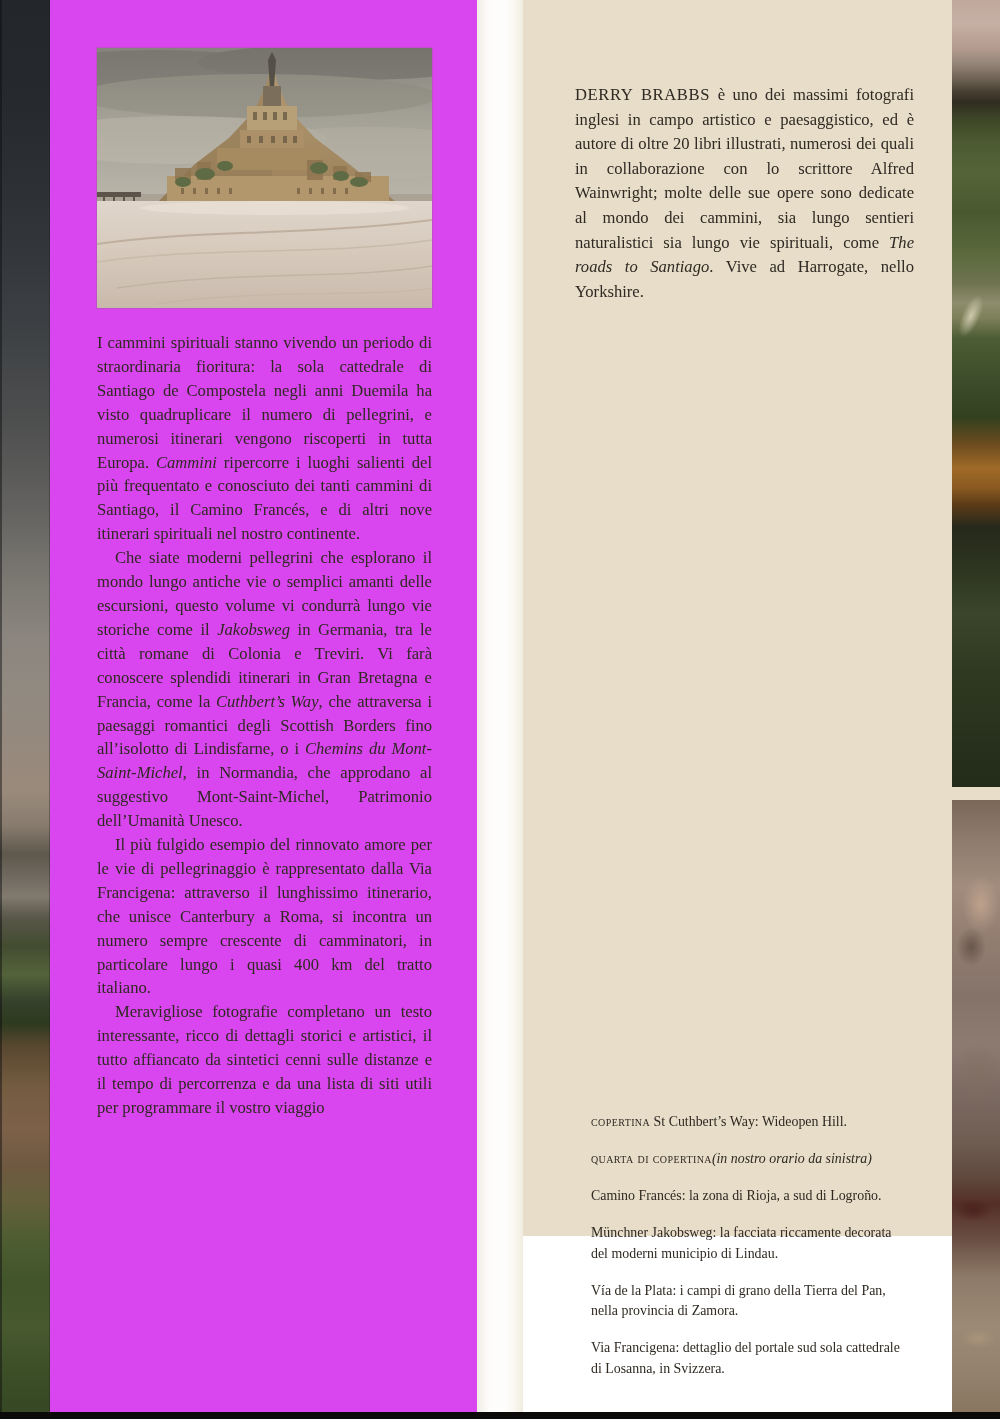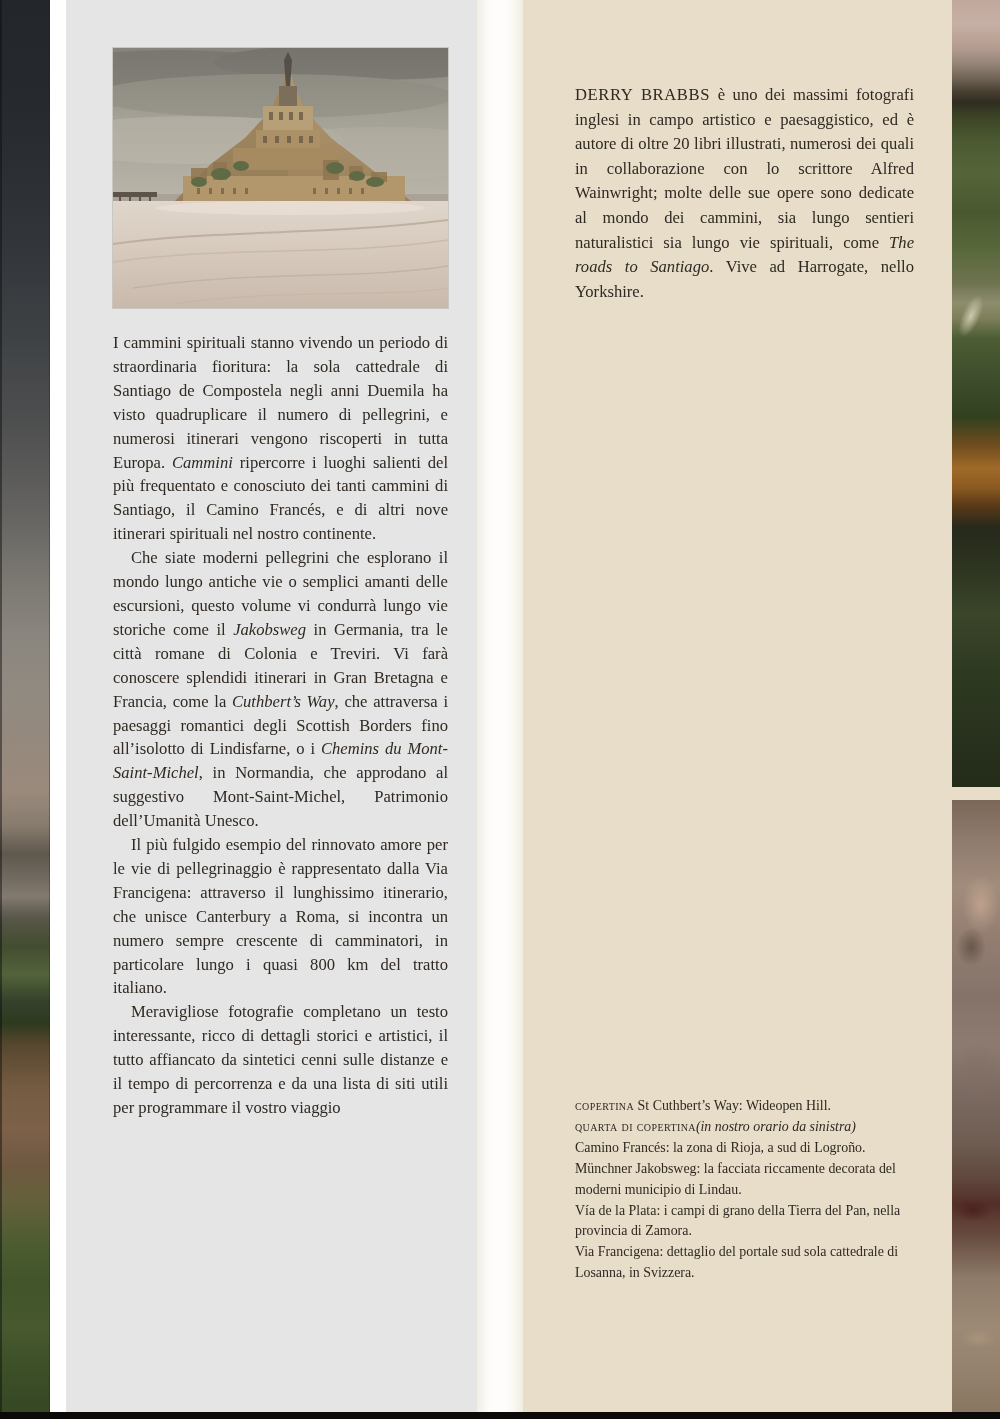--- a/index.html
+++ b/index.html
@@ -14,24 +14,24 @@
     background:linear-gradient(180deg,
       #23272c 0%,#25292e 6%,#2b2f34 12%,#33373b 18%,#3f4245 24%,#4e4f4f 30%,
       #636260 36%,#7b7872 41%,#8a857e 45%,#918a81 49%,#96897d 53%,#9a8a7c 56%,
       #877b6d 58.5%,#5e584d 60.5%,#6f685e 62%,#827a6f 63.5%,
       #585749 65%,#434c30 67%,#53633a 69%,#34402a 71%,#2e3a1f 72.5%,
       #57472f 74%,#745c41 77%,#7d6149 80%,#6f5941 82.5%,
       #65603b 85%,#4d5c31 88%,#41542a 91%,#48592f 94%,#3c4f27 97%,#364824 100%);
     box-shadow:inset -1px 0 0 rgba(30,30,28,.35), inset 2px 0 0 rgba(10,12,14,.45);
   }
   
-  .panel-front{position:absolute;left:50px;top:0;width:427px;height:1412px;background:#e5e5e5;margin-left:16px;}
+  .panel-front{position:absolute;left:50px;top:0;width:427px;height:1412px;background:#d946ef;}
   .gutter{position:absolute;left:477px;top:0;width:46px;height:1412px;
     background:linear-gradient(90deg,#f2eee4 0%,#fdfcfa 25%,#fefefd 55%,#faf8f2 80%,#f0ecdf 100%);}
-  .panel-back{position:absolute;left:523px;top:0;width:429px;height:1412px;background:#e7ddc9;}
+  .panel-back{position:absolute;left:523px;top:0;width:429px;height:1236px;background:#e7ddc9;}
   
   .strip-right{position:absolute;left:952px;top:0;width:48px;height:1412px;}
   .strip-landscape{
     position:absolute;left:0;top:0;width:48px;height:787px;
     background:linear-gradient(180deg,
       #c0a89d 0%,#c6afa4 3%,#b59c91 6%,#97867a 8%,#6f6355 10%,
       #4a4234 11.5%,#302d20 13%,#3d4527 15%,#4b5a31 18%,#556438 22%,
       #49582f 27%,#5a693c 32%,#6f7350 36%,#8e8d6d 38.5%,#7c7f58 40.5%,
       #4c5c33 43%,#3e4e2c 48%,#32401f 53%,#6d4c1e 56.5%,#a06a28 59.5%,
       #8a5a22 62%,#5e3c17 64%,#26291b 67%,#2d3420 72%,#3a452a 78%,
@@ -65,21 +65,21 @@
 
   
   .flap-text{position:absolute;left:47px;top:331px;width:335px;
     font-size:16.6px;line-height:23.9px;text-align:justify;}
   .flap-text p{margin:0;}
   .flap-text p + p{text-indent:18px;}
   .bio{position:absolute;left:52px;top:83px;width:339px;margin:0;
     font-size:16.6px;line-height:24.6px;text-align:justify;}
   .captions{position:absolute;left:52px;top:1096px;width:346px;
     font-size:13.9px;line-height:20.9px;text-align:left;}
-  .captions p{margin:0;}
+  .captions p{margin:16px;}
 
   .run-italic{font-style:italic;}
   .run-caps{letter-spacing:.6px;}
   .run-smallcaps{text-transform:lowercase;font-variant:small-caps;letter-spacing:.4px;}
 </style>
 </head>
 <body>
 
 <div class="page">
 
@@ -175,21 +175,21 @@
         <path d="M0,196 C90,182 210,188 335,172" stroke="#b4a392" stroke-width="2" fill="none" opacity=".7"></path>
         <path d="M0,214 C110,198 230,208 335,192" stroke="#c6b6a5" stroke-width="1.6" fill="none" opacity=".8"></path>
         <path d="M20,240 C140,222 250,232 335,218" stroke="#b9a897" stroke-width="1.4" fill="none" opacity=".6"></path>
         <path d="M60,256 C170,240 280,250 335,240" stroke="#c2b2a1" stroke-width="1.2" fill="none" opacity=".5"></path>
       </svg>
     </figure>
 
     <div class="flap-text">
       <p><span>I cammini spirituali stanno vivendo un periodo di straordinaria fioritura: la sola cattedrale di Santiago de Compostela negli anni Duemila ha visto quadruplicare il numero di pellegrini, e numerosi itinerari vengono riscoperti in tutta Europa. </span><span class="run-italic">Cammini</span><span> ripercorre i luoghi salienti del più frequentato e conosciuto dei tanti cammini di Santiago, il Camino Francés, e di altri nove itinerari spirituali nel nostro continente.</span></p>
       <p><span>Che siate moderni pellegrini che esplorano il mondo lungo antiche vie o semplici amanti delle escursioni, questo volume vi condurrà lungo vie storiche come il </span><span class="run-italic">Jakobsweg</span><span> in Germania, tra le città romane di Colonia e Treviri. Vi farà conoscere splendidi itinerari in Gran Bretagna e Francia, come la </span><span class="run-italic">Cuthbert’s Way</span><span>, che attraversa i paesaggi romantici degli Scottish Borders fino all’isolotto di Lindisfarne, o i </span><span class="run-italic">Chemins du Mont-Saint-Michel</span><span>, in Normandia, che approdano al suggestivo Mont-Saint-Michel, Patrimonio dell’Umanità Unesco.</span></p>
-      <p><span>Il più fulgido esempio del rinnovato amore per le vie di pellegrinaggio è rappresentato dalla Via Francigena: attraverso il lunghissimo itinerario, che unisce Canterbury a Roma, si incontra un numero sempre crescente di camminatori, in particolare lungo i quasi 800 km del tratto italiano.</span></p>
+      <p><span>Il più fulgido esempio del rinnovato amore per le vie di pellegrinaggio è rappresentato dalla Via Francigena: attraverso il lunghissimo itinerario, che unisce Canterbury a Roma, si incontra un numero sempre crescente di camminatori, in particolare lungo i quasi 400 km del tratto italiano.</span></p>
       <p><span>Meravigliose fotografie completano un testo interessante, ricco di dettagli storici e artistici, il tutto affiancato da sintetici cenni sulle distanze e il tempo di percorrenza e da una lista di siti utili per programmare il vostro viaggio</span></p>
     </div>
   </section>
 
   <div class="gutter"></div>
 
   <section class="panel-back">
     <p class="bio"><span class="run-caps">DERRY BRABBS</span><span> è uno dei massimi fotografi inglesi in campo artistico e paesaggistico, ed è autore di oltre 20 libri illustrati, numerosi dei quali in collaborazione con lo scrittore Alfred Wainwright; molte delle sue opere sono dedicate al mondo dei cammini, sia lungo sentieri naturalistici sia lungo vie spirituali, come </span><span class="run-italic">The roads to Santiago</span><span>. Vive ad Harrogate, nello Yorkshire.</span></p>
     <div class="captions">
       <p><span class="run-smallcaps">COPERTINA</span><span> St Cuthbert’s Way: Wideopen Hill.</span></p>

